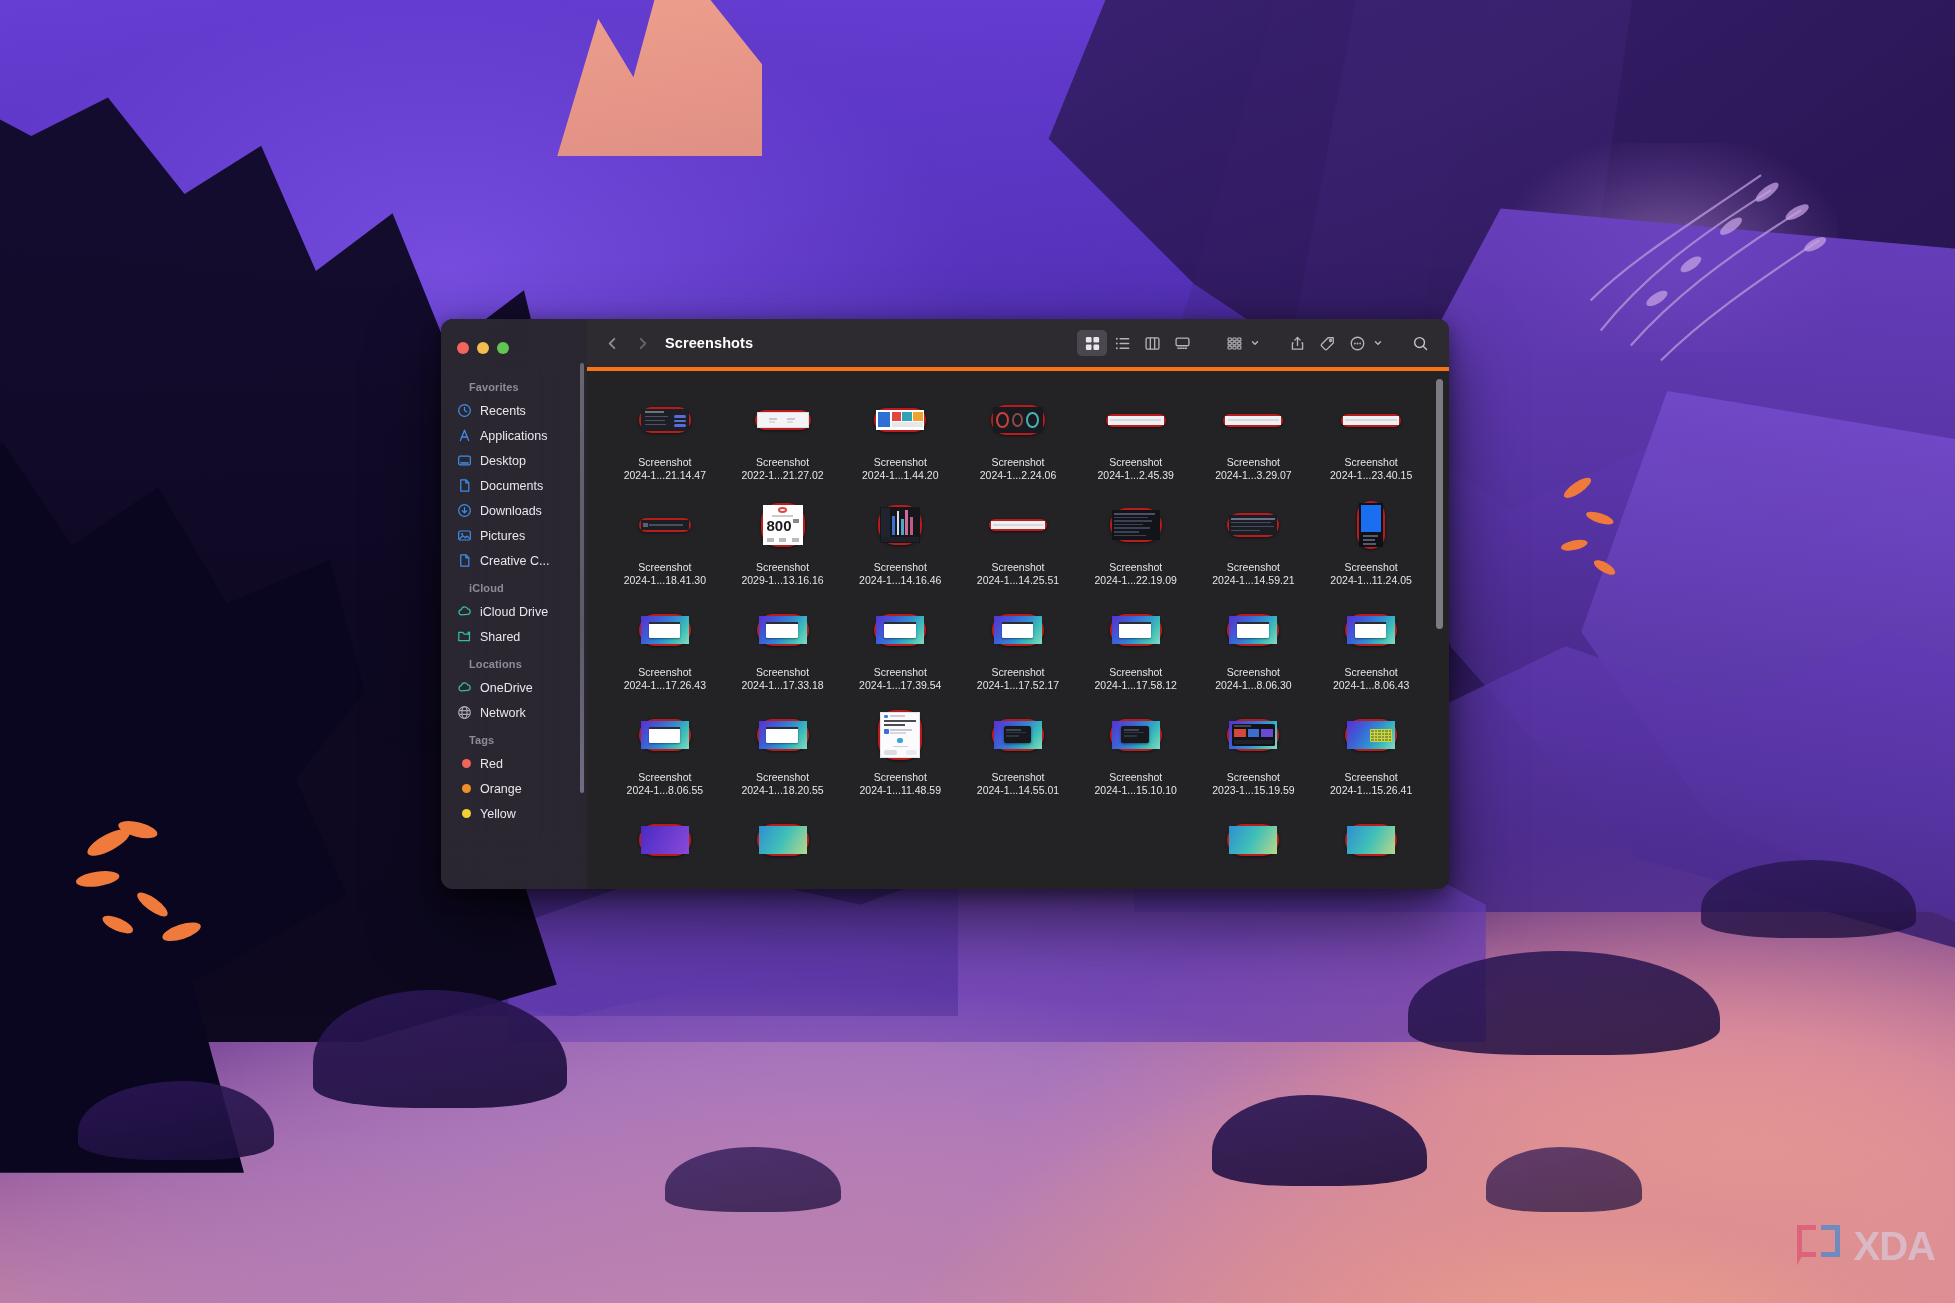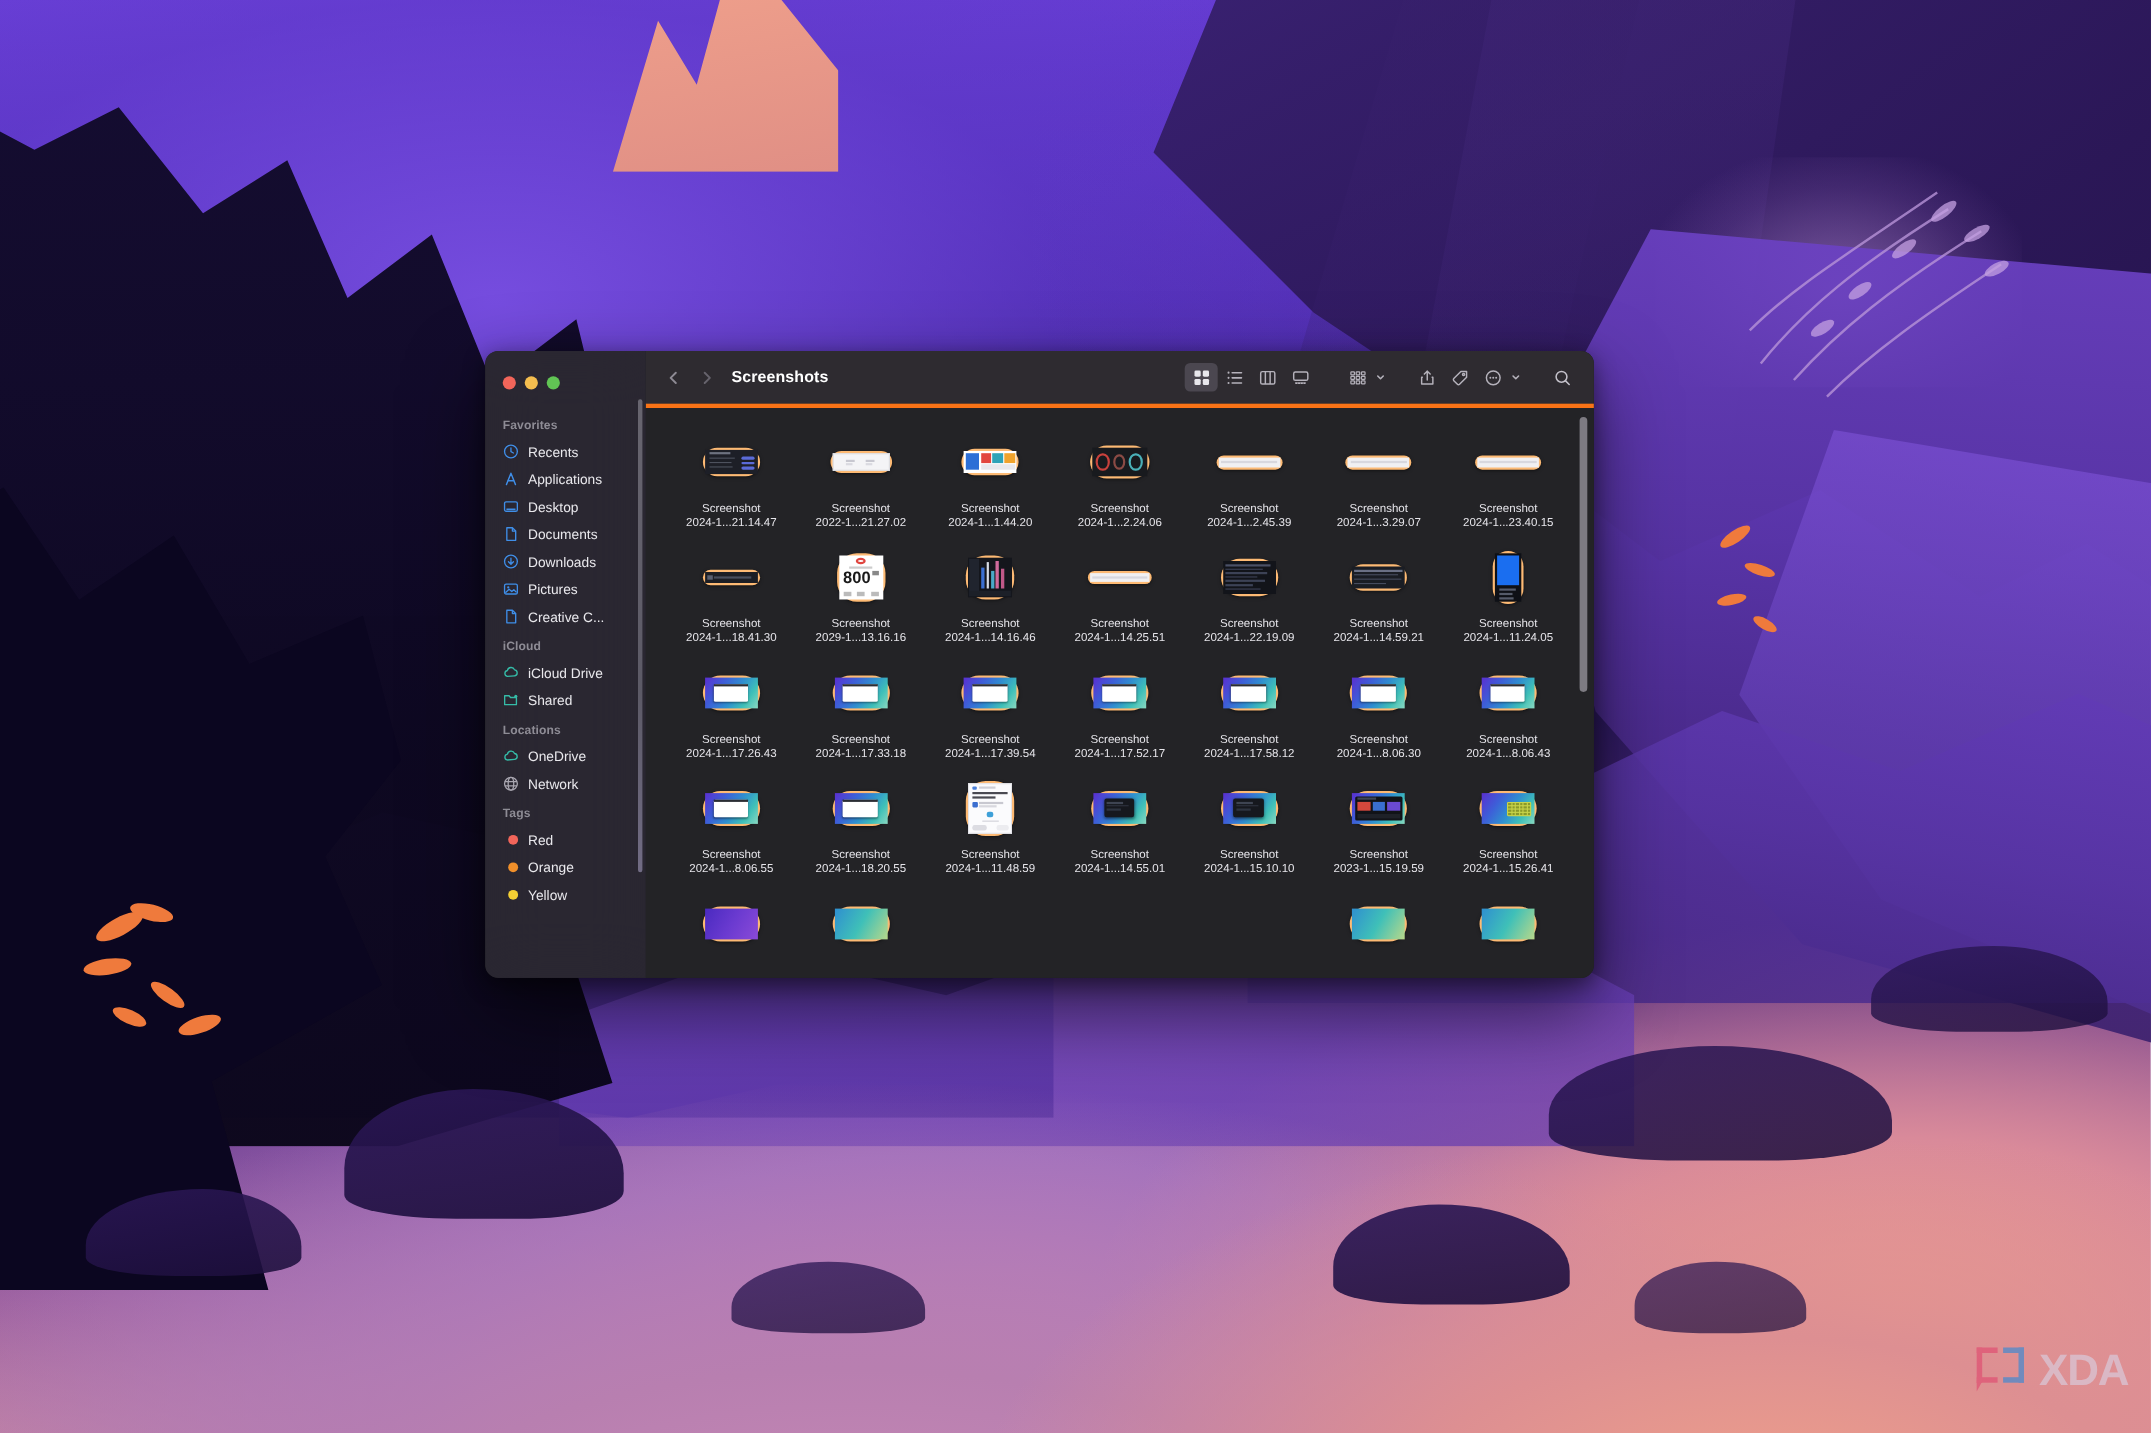--- a/index.html
+++ b/index.html
@@ -159,21 +159,21 @@
   }
   .light { width:12px; height:12px; border-radius:50%; }
   .light.red { background:#f2655a; }
   .light.yellow { background:#f4bd4f; }
   .light.green { background:#61c554; }
 
   .sb-section {
     color:#8e8c95;
     font-size:11px;
     font-weight:700;
-    padding:9px 0 5px 16px;
+    padding:9px 0 5px 28px;
     letter-spacing:.1px;
   }
   .sb-item {
     display:flex; align-items:center; gap:8px;
     height:25px;
     padding-left:16px;
     color:#e9e8ec;
     font-size:12.5px;
     white-space:nowrap;
   }
@@ -236,21 +236,21 @@
     row-gap:12px;
     column-gap:6px;
   }
   .cell { display:flex; flex-direction:column; align-items:center; }
   .thumb-wrap {
     height:62px;
     display:flex; align-items:center; justify-content:center;
     margin-bottom:5px;
   }
   .thumb {
-    background:#fdba74;
+    background:#b91c1c;
     padding:2px;
     box-shadow:0 1px 3px rgba(0,0,0,.5);
     display:block;
     border-radius:18px;
   }
   .thumb .inner { display:block; width:100%; height:100%; }
   .cap {
     color:#e6e5ea;
     font-size:10.5px;
     line-height:13px;

